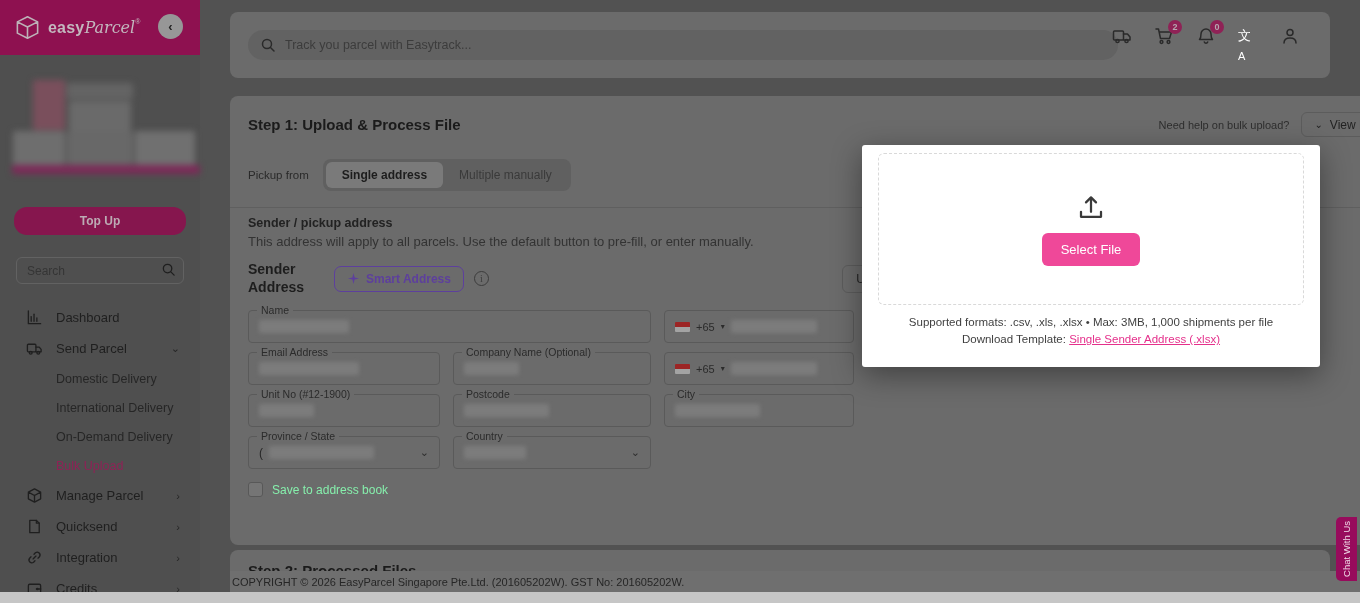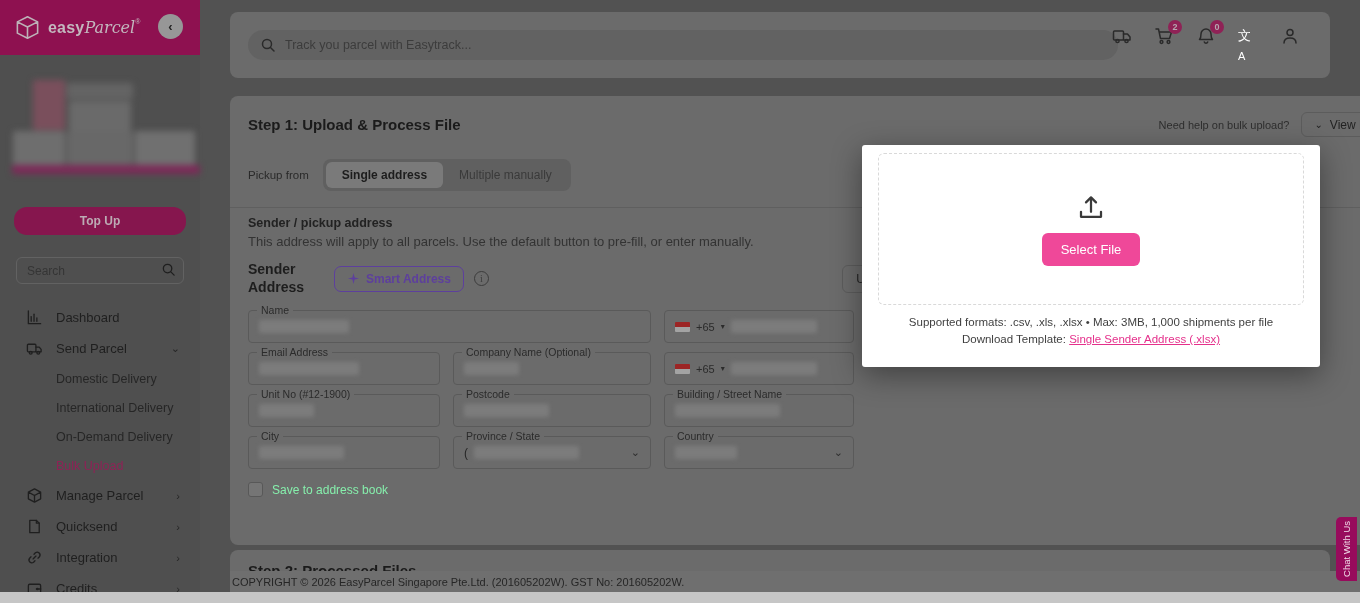--- a/index.html
+++ b/index.html
@@ -324,24 +324,20 @@
     </div>
 
     <div class="field">
       <span class="flabel">Unit No  (#12-1900)</span>
       <span class="blur-val" style="width:55px"></span>
     </div>
     <div class="field">
       <span class="flabel">Postcode</span>
       <span class="blur-val" style="width:85px"></span>
     </div>
-    <div class="field">
-      <span class="flabel">Building / Street Name</span>
-      <span class="blur-val" style="width:105px"></span>
-    </div>
 
     <div class="field">
       <span class="flabel">City</span>
       <span class="blur-val" style="width:85px"></span>
     </div>
     <div class="field">
       <span class="flabel">Province / State</span>
       <span class="paren">(</span>
       <span class="blur-val" style="width:105px"></span>
       <span class="sel-chev">⌄</span>

